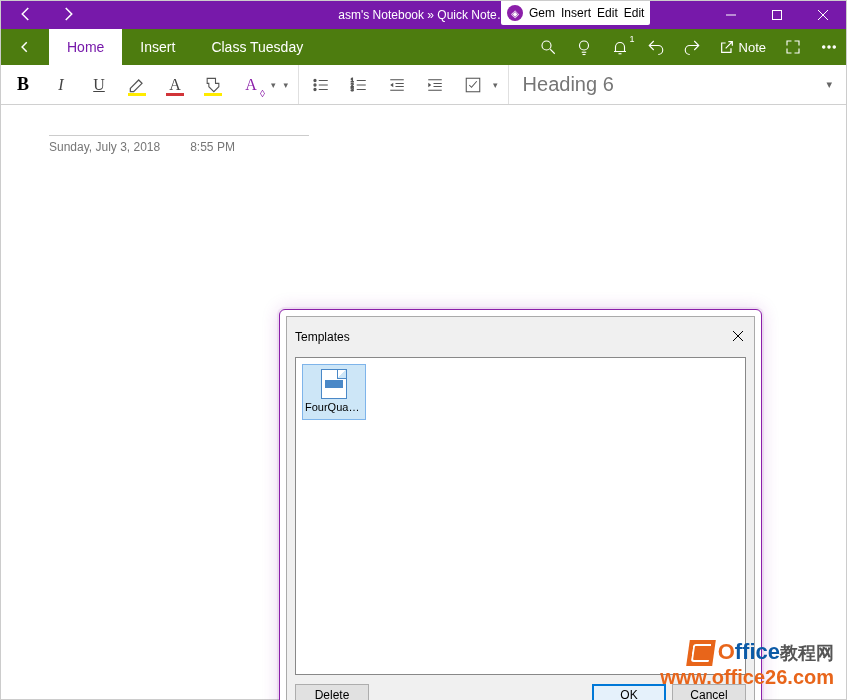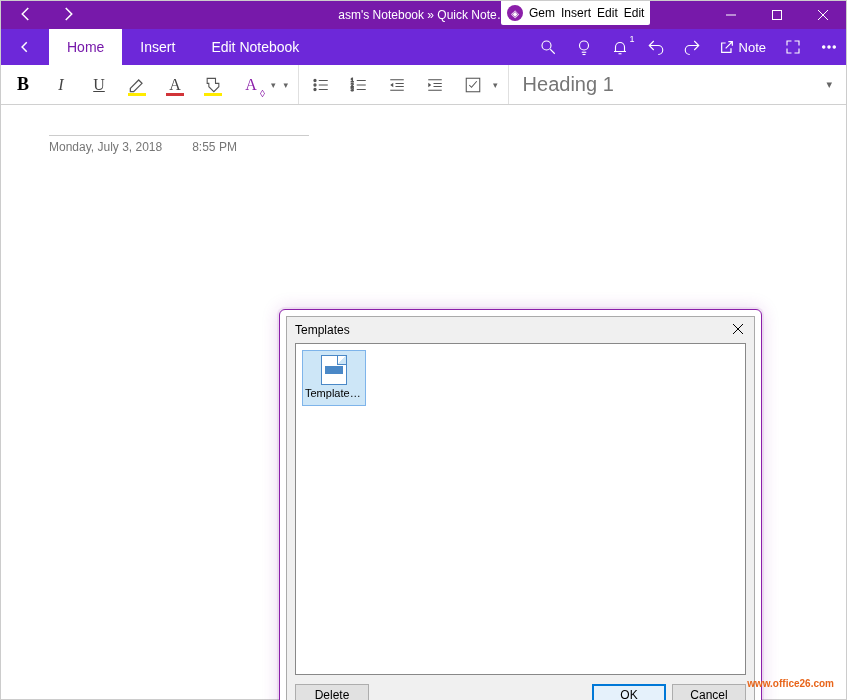--- a/index.html
+++ b/index.html
@@ -7,21 +7,21 @@
   .app { width: 847px; height: 700px; background: #fff; display: flex; flex-direction: column; border: 1px solid #ccc; }
   .titlebar { height: 28px; background: #7719AA; display: flex; align-items: center; position: relative; color: #fff; font-size: 12px; }
   .titlebar .nav-arrows { display: flex; gap: 24px; padding-left: 16px; }
   .titlebar .nav-arrows svg { width: 18px; height: 18px; }
   .titlebar .title { position: absolute; left: 50%; transform: translateX(-50%); font-size: 12px; white-space: nowrap; }
   .titlebar .addin-bar { position: absolute; left: 500px; top: 0; height: 24px; background: #fff; color: #000; display: flex; align-items: center; font-size: 12px; padding: 0 6px; gap: 6px; border-radius: 0 0 2px 2px; }
   .titlebar .addin-bar .gem-icon { width: 16px; height: 16px; background:#8B1FA9; border-radius:50%; display:inline-flex; align-items:center; justify-content:center; color:#fff; font-size:10px;}
   .titlebar .winctl { position: absolute; right: 0; top: 0; display: flex; }
   .titlebar .winctl div { width: 46px; height: 28px; display: flex; align-items: center; justify-content: center; }
   .titlebar .winctl svg { width: 12px; height: 12px; stroke: #fff; fill: none; stroke-width: 1; }
-  .ribbon-tabs { height: 36px; background: #6d28d9; display: flex; align-items: stretch; color: #fff; font-size: 14px; position: relative; }
+  .ribbon-tabs { height: 36px; background: #4d7c0f; display: flex; align-items: stretch; color: #fff; font-size: 14px; position: relative; }
   .ribbon-tabs .back { width: 48px; display:flex; align-items:center; justify-content:center; }
   .ribbon-tabs .tab { padding: 0 18px; display:flex; align-items:center; cursor:pointer; }
   .ribbon-tabs .tab.active { background:#fff; color:#7719AA; }
   .ribbon-right { position:absolute; right:8px; top:0; height:36px; display:flex; align-items:center; gap:18px; }
   .ribbon-right .icon { width:18px; height:18px; position:relative; }
   .ribbon-right svg { stroke:#fff; fill:none; stroke-width:1.5; }
   .badge { position:absolute; top:-4px; right:-6px; font-size:9px; color:#fff; }
   .share { display:flex; align-items:center; gap:4px; font-size:13px; color:#fff; }
   .toolbar { height: 40px; background:#fff; border-bottom:1px solid #d0d0d0; display:flex; align-items:center; }
   .tool-group { display:flex; align-items:center; height:100%; padding:0 10px; gap:14px; border-right:1px solid #e0e0e0; }
@@ -30,39 +30,39 @@
   .tb.italic { font-style:italic; }
   .tb.underline { text-decoration:underline; }
   .tb .under { position:absolute; bottom:1px; left:3px; right:3px; height:3px; }
   .chev { font-size:9px; color:#666; margin-left:-6px; }
   .style-box { flex:1; display:flex; align-items:center; padding:0 14px; font-size:20px; color:#767676; font-family:Calibri,sans-serif; justify-content:space-between; }
   .canvas { flex:1; background:#fff; position:relative; padding:30px 40px; }
   .page-meta { border-top:1px solid #ccc; margin-left:8px; width:260px; padding-top:4px; display:flex; gap:30px; font-size:12px; color:#767676; }
   
   .dialog-shadow { position:absolute; left:278px; top:204px; width:483px; height:412px; border-radius:6px; box-shadow:0 0 18px rgba(140,32,170,0.2), 0 0 0 2px rgba(140,32,170,0.08); background:#fff; border:1px solid #8B1FA9; }
   .dialog { position:absolute; inset:6px; background:#f0f0f0; border:1px solid #aaa; display:flex; flex-direction:column; }
-  .dlg-title { height:26px; display:flex; align-items:center; justify-content:space-between; padding:7px 8px; font-size:12px; }
+  .dlg-title { height:40px; display:flex; align-items:center; justify-content:space-between; padding:7px 8px; font-size:12px; }
   .dlg-title .x { width:14px; height:14px; }
   .dlg-body { flex:1; margin:0 8px 6px 8px; background:#fff; border:1px solid #888; padding:6px; display:flex; align-content:flex-start; flex-wrap:wrap; }
   .tmpl-item { width:64px; height:56px; border:1px solid #7eb4ea; background:#cde6f7; display:flex; flex-direction:column; align-items:center; justify-content:flex-start; padding-top:4px; }
   .tmpl-icon { width:26px; height:30px; background:#fff; border:1px solid #4a88c7; position:relative; }
   .tmpl-icon::before { content:""; position:absolute; top:0; right:0; width:8px; height:8px; background:linear-gradient(135deg,#fff 0 50%,#cde6f7 50% 100%); border-left:1px solid #4a88c7; border-bottom:1px solid #4a88c7; }
   .tmpl-icon .band { position:absolute; top:10px; left:3px; right:3px; height:8px; background:#4a88c7; }
   .tmpl-label { font-size:11px; color:#000; margin-top:2px; white-space:nowrap; overflow:hidden; text-overflow:ellipsis; width:100%; text-align:center; padding:0 2px; }
   .dlg-buttons { height:32px; display:flex; align-items:center; padding:0 8px 4px 8px; gap:6px; }
   .dlg-buttons .spacer { flex:1; }
   .btn { min-width:74px; height:22px; background:#e1e1e1; border:1px solid #adadad; font-size:12px; display:flex; align-items:center; justify-content:center; cursor:pointer; }
   .btn.primary { border:2px solid #0078d7; background:#e5f1fb; }
   
   .watermark { position:absolute; right:12px; bottom:10px; text-align:right; font-weight:bold; }
   .watermark .l1 { font-size:22px; }
   .watermark .l1 .o1 { color:#e8651a; }
   .watermark .l1 .r { color:#0b5aa6; }
   .watermark .l1 .cn { color:#555; font-size:18px; font-weight:bold; }
-  .watermark .l2 { color:#e8651a; font-size:10px; font-weight:bold; }
+  .watermark .l2 { color:#e8651a; font-size:20px; font-weight:bold; }
   .wm-logo { display:inline-block; width:26px; height:26px; background:#e8651a; transform:skewX(-8deg); margin-right:4px; vertical-align:middle; position:relative; }
   .wm-logo::after { content:""; position:absolute; inset:4px; border:2px solid #fff; border-right:none; border-radius:3px 0 0 3px; }
   svg.listicon { width:18px; height:18px; stroke:#555; fill:none; stroke-width:1.4; }
 </style>
 </head>
 <body>
 
 <div class="app">
 
   <div class="titlebar">
@@ -103,21 +103,21 @@
   </div>
 
   <div class="ribbon-tabs">
     <div class="back">
         <svg width="14" height="14" viewBox="0 0 24 24">
           <path d="M15 4 L7 12 L15 20" stroke="#fff" fill="none" stroke-width="2.5"></path>
         </svg>
       </div>
     <div class="tab active">Home</div>
     <div class="tab">Insert</div>
-    <div class="tab">Edit Notebook</div>
+    <div class="tab">Class Tuesday</div>
     <div class="ribbon-right">
       <div class="icon"><svg viewBox="0 0 24 24">
             <circle cx="10" cy="10" r="6"></circle>
             <line x1="15" y1="15" x2="21" y2="21"></line>
           </svg></div>
       <div class="icon"><svg viewBox="0 0 24 24">
             <circle cx="12" cy="10" r="6"></circle>
             <line x1="9" y1="19" x2="15" y2="19"></line>
             <line x1="10" y1="22" x2="14" y2="22"></line>
           </svg></div>
@@ -217,54 +217,55 @@
         </div>
       <div class="tb">
           <svg class="listicon" viewBox="0 0 24 24">
             <rect x="3" y="3" width="18" height="18"></rect>
             <path d="M7 12 l3 3 l7-8"></path>
           </svg>
         </div>
       <span class="chev">▾</span>
     </div>
     <div class="style-box">
-      <span>Heading 1</span>
+      <span>Heading 6</span>
       <span class="chev" style="font-size:11px">▾</span>
     </div>
   </div>
 
   <div class="canvas">
     <div class="page-meta">
-      <span>Monday, July 3, 2018</span>
+      <span>Sunday, July 3, 2018</span>
       <span>8:55 PM</span>
     </div>
 
     <div class="dialog-shadow">
       <div class="dialog">
         <div class="dlg-title">
           <span>Templates</span>
           <div class="x"><svg viewBox="0 0 12 12" width="12" height="12">
                 <line x1="1" y1="1" x2="11" y2="11" stroke="#000"></line>
                 <line x1="11" y1="1" x2="1" y2="11" stroke="#000"></line>
               </svg></div>
         </div>
         <div class="dlg-body">
           <div class="tmpl-item">
             <div class="tmpl-icon">
                 <div class="band"></div>
               </div>
-            <div class="tmpl-label">Templates…</div>
+            <div class="tmpl-label">FourQuadr…</div>
           </div>
         </div>
         <div class="dlg-buttons">
           <div class="btn">Delete</div>
           <div class="spacer"></div>
           <div class="btn primary">OK</div>
           <div class="btn">Cancel</div>
         </div>
       </div>
     </div>
 
     <div class="watermark">
+      <div class="l1"><span class="wm-logo"></span><span class="o1">O</span><span class="r">ffice</span><span class="cn">教程网</span></div>
       <div class="l2">www.office26.com</div>
     </div>
   </div>
 </div>
 
 </body></html>

